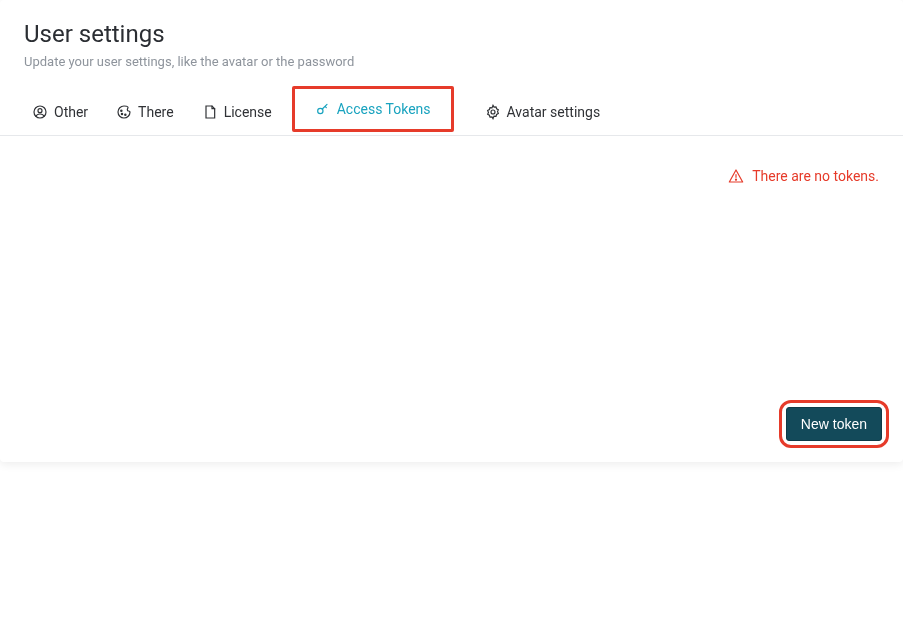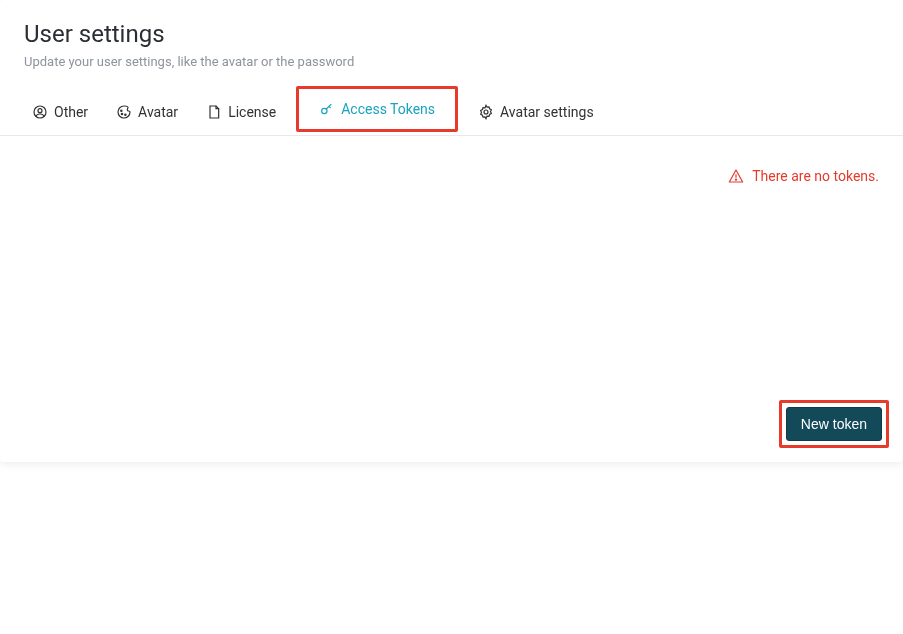--- a/index.html
+++ b/index.html
@@ -62,21 +62,21 @@
       font-size: 14px;
       color: #303236;
       cursor: pointer;
       white-space: nowrap;
     }
     .tab.active {
       color: #19a3bf;
       border: 3px solid #e63b2a;
       border-radius: 2px;
       padding: 12px 20px;
-      margin: -3px 6px 3px 6px;
+      margin: -3px 17px 3px 6px;
     }
     .tab .icon {
       width: 16px;
       height: 16px;
       display: inline-flex;
       align-items: center;
       justify-content: center;
     }
     .tab .icon svg { width: 16px; height: 16px; }
     .content {
@@ -92,21 +92,21 @@
       font-size: 14px;
       justify-content: flex-end;
     }
     .warning .icon { width:16px; height:16px; display:inline-flex; }
     .footer-btn-wrap {
       position: absolute;
       right: 14px;
       bottom: 14px;
       border: 3px solid #e63b2a;
       padding: 4px;
-      border-radius: 2px;
+      border-radius: 12px;
     }
     .btn-primary {
       background: #134a5a;
       color: #fff;
       border: 1px solid #0e3a47;
       padding: 8px 14px;
       font-size: 14px;
       border-radius: 3px;
       cursor: pointer;
     }
@@ -146,21 +146,21 @@
 
     <div class="tab">
       <span class="icon">
         <svg viewBox="0 0 24 24" fill="none" stroke="#303236" stroke-width="1.8">
             <path d="M12 3a9 9 0 1 0 9 9c0-1-1-1.5-2-1.5s-2-.5-2-2 1-2 1-3.5S14 3 12 3z"></path>
             <circle cx="8" cy="10" r="1"></circle>
             <circle cx="9" cy="15" r="1"></circle>
             <circle cx="14" cy="16" r="1"></circle>
           </svg>
       </span>
-      <span>Avatar</span>
+      <span>There</span>
     </div>
 
     <div class="tab">
       <span class="icon">
         <svg viewBox="0 0 24 24" fill="none" stroke="#303236" stroke-width="1.8" stroke-linecap="round">
             <path d="M6 3h9l4 4v14H6z"></path>
             <path d="M15 3v4h4"></path>
           </svg>
       </span>
       <span>License</span>

